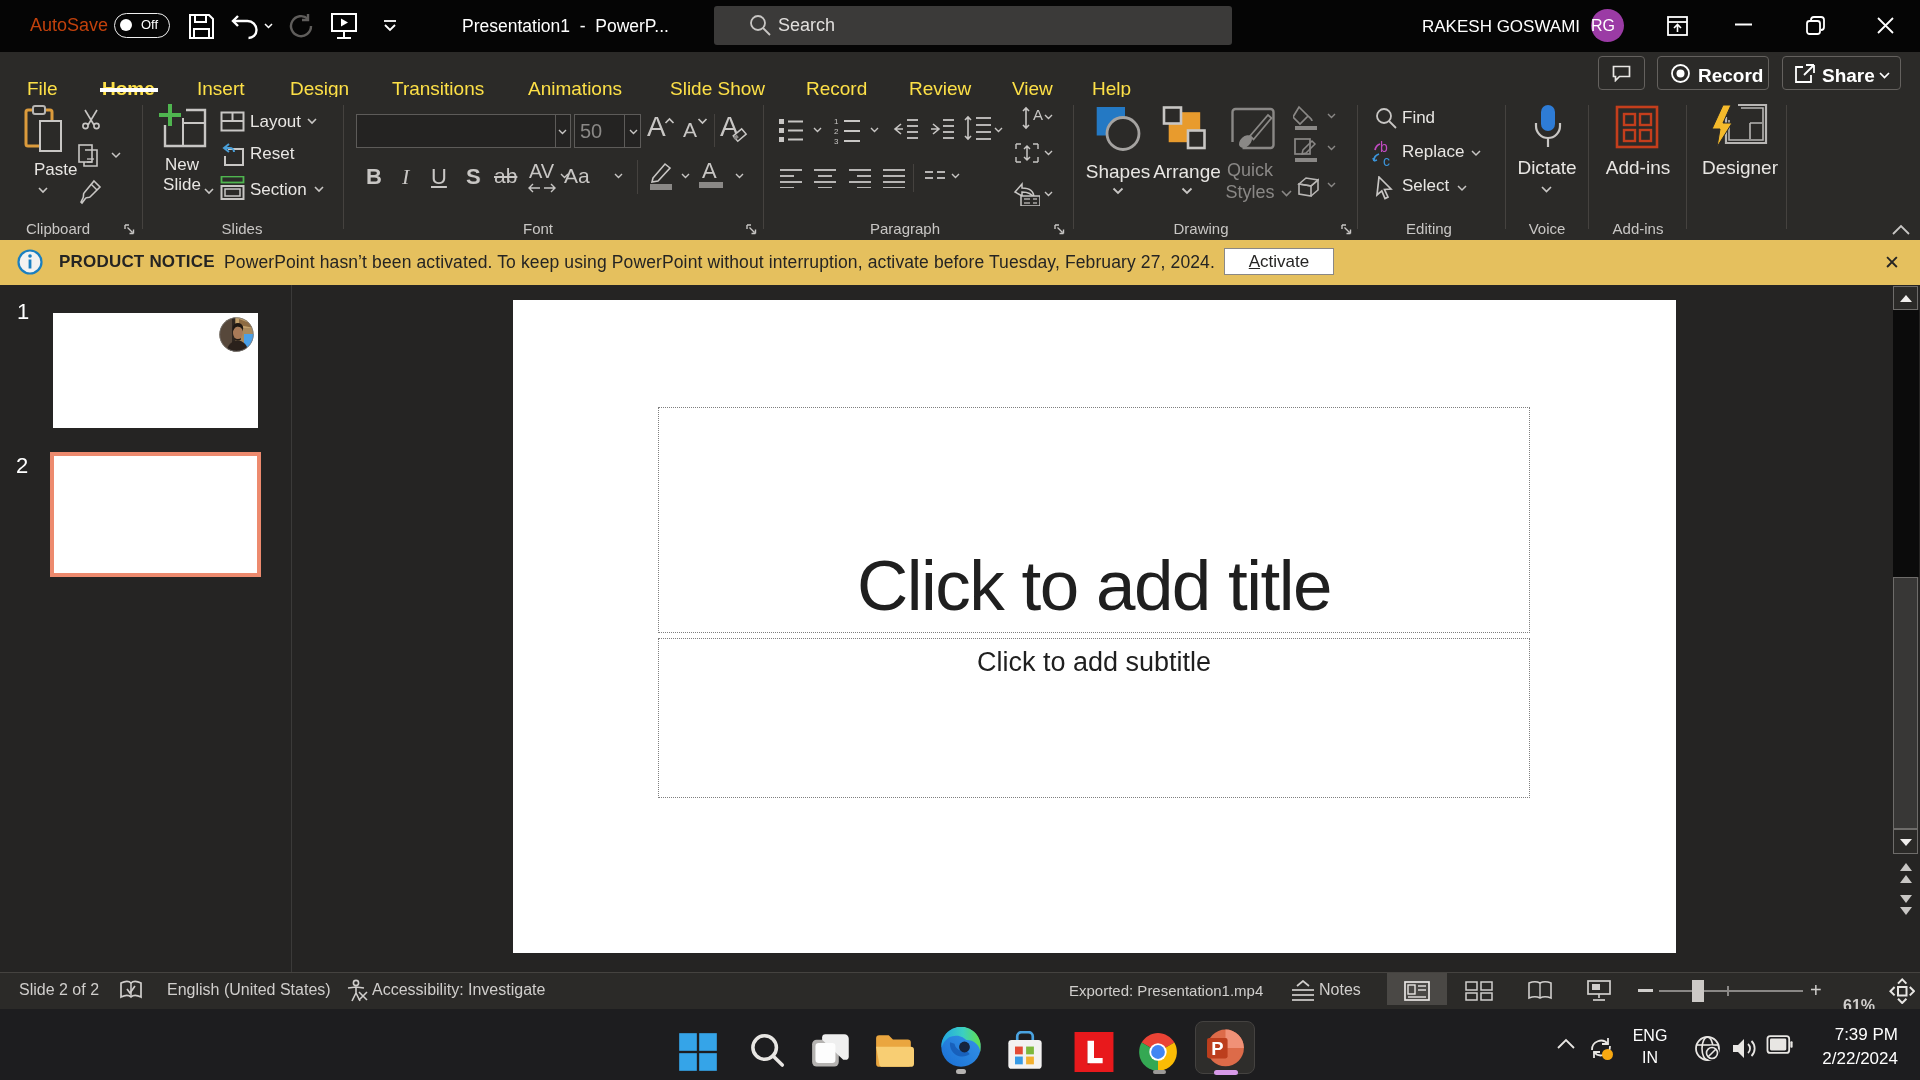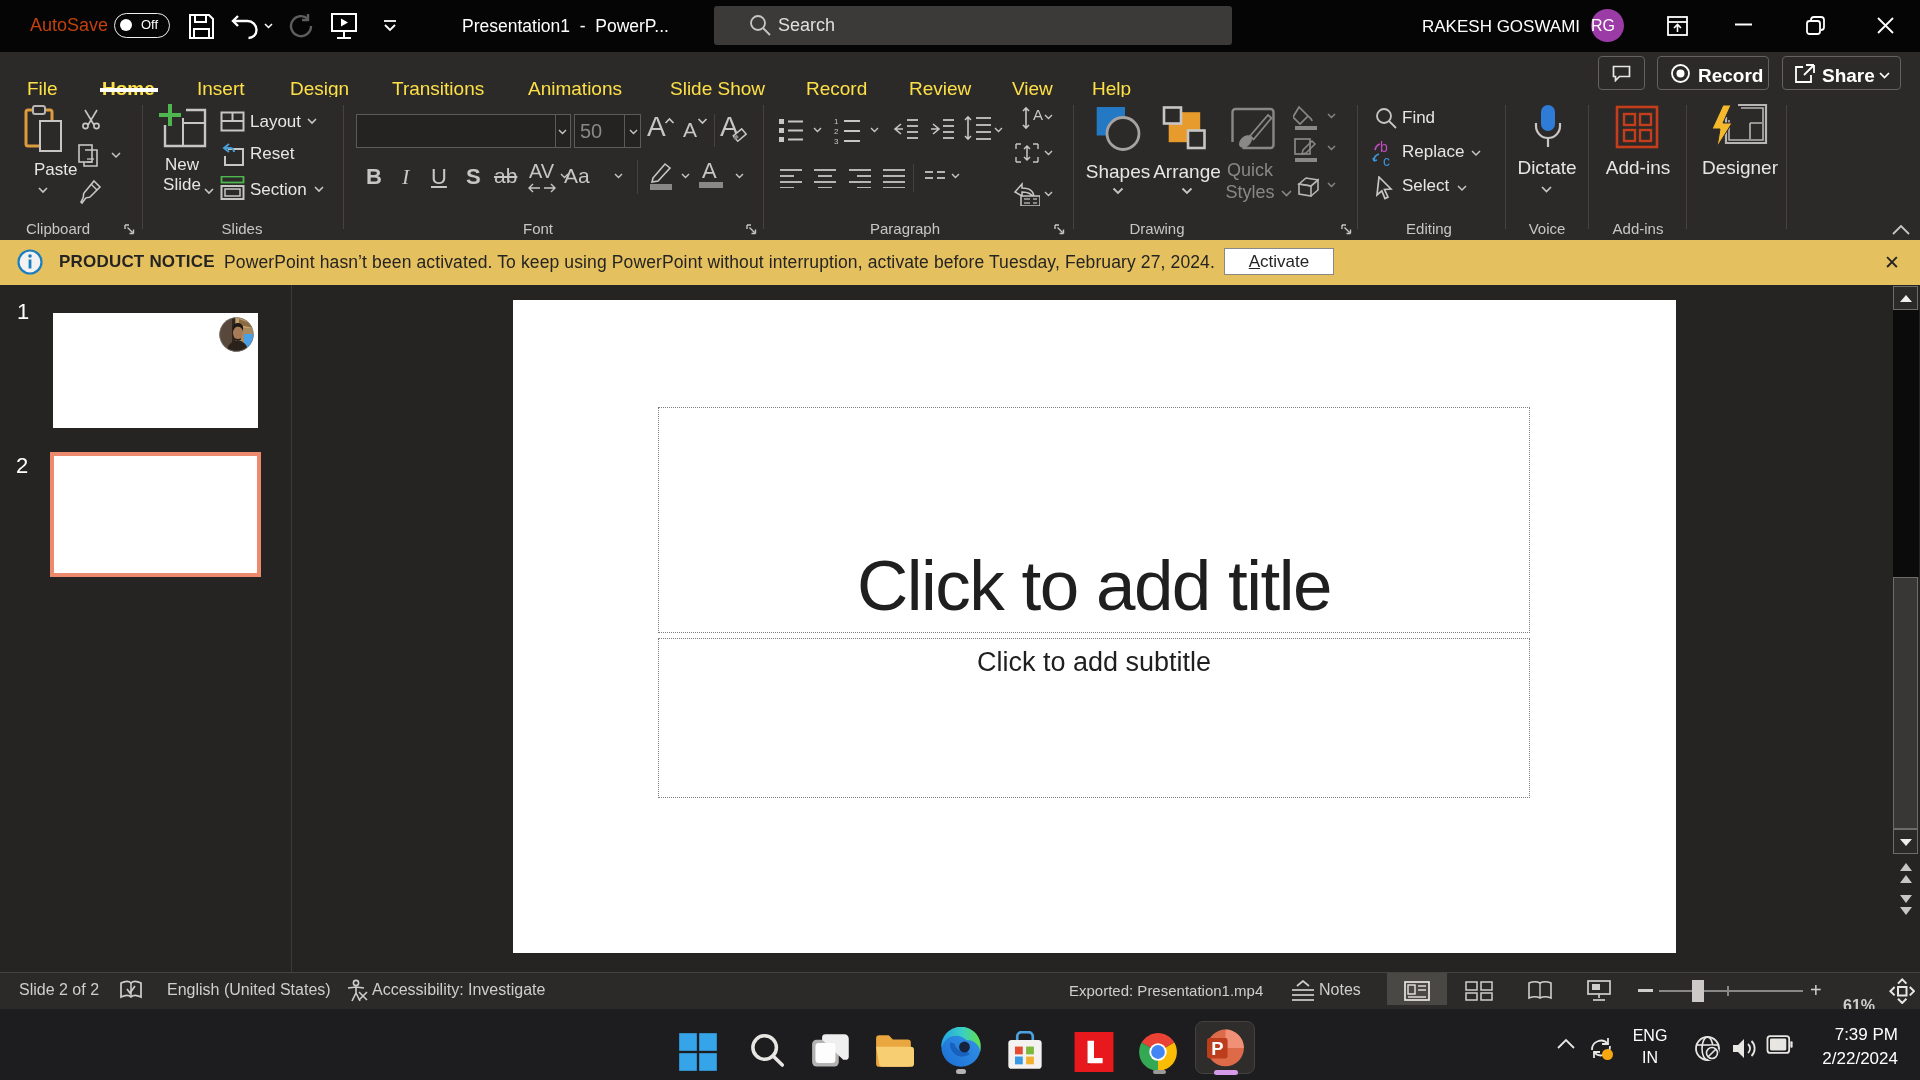--- a/index.html
+++ b/index.html
@@ -513,21 +513,21 @@
     <div class="gsep" style="left:1357px;"></div>
     <div class="gsep" style="left:1505px;"></div>
     <div class="gsep" style="left:1588px;"></div>
     <div class="gsep" style="left:1686px;"></div>
     <div class="gsep" style="left:1786px;"></div>
 
     <div class="glabel" style="left:20px; width:76px;">Clipboard</div>
     <div class="glabel" style="left:212px; width:60px;">Slides</div>
     <div class="glabel" style="left:500px; width:76px;">Font</div>
     <div class="glabel" style="left:867px; width:76px;">Paragraph</div>
-    <div class="glabel" style="left:1119px; width:76px;">Drawing</div>
+    <div class="glabel" style="left:1163px; width:76px;">Drawing</div>
     <div class="glabel" style="left:1399px; width:60px;">Editing</div>
     <div class="glabel" style="left:1517px; width:60px;">Voice</div>
     <div class="glabel" style="left:1608px; width:60px;">Add-ins</div>
   </div>
 
   <div id="notice">
     <svg class="icon" width="26" height="26" viewBox="0 0 26 26">
       <circle cx="13" cy="13" r="11.5" fill="#f3f2f1" stroke="#1a7fc1" stroke-width="2.2"></circle>
       <rect x="11.6" y="10.5" width="2.8" height="9" fill="#1a7fc1"></rect>
       <circle cx="13" cy="7" r="1.8" fill="#1a7fc1"></circle>

